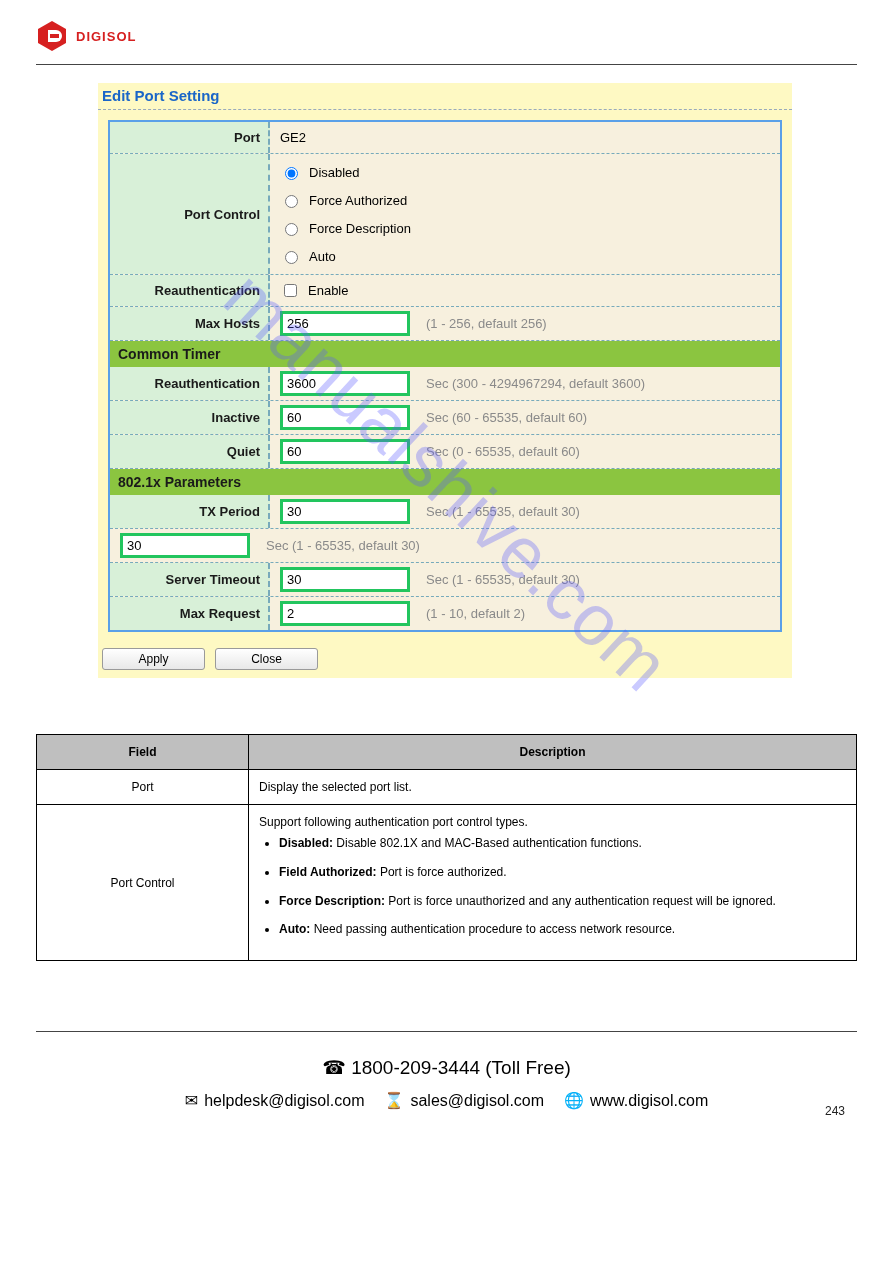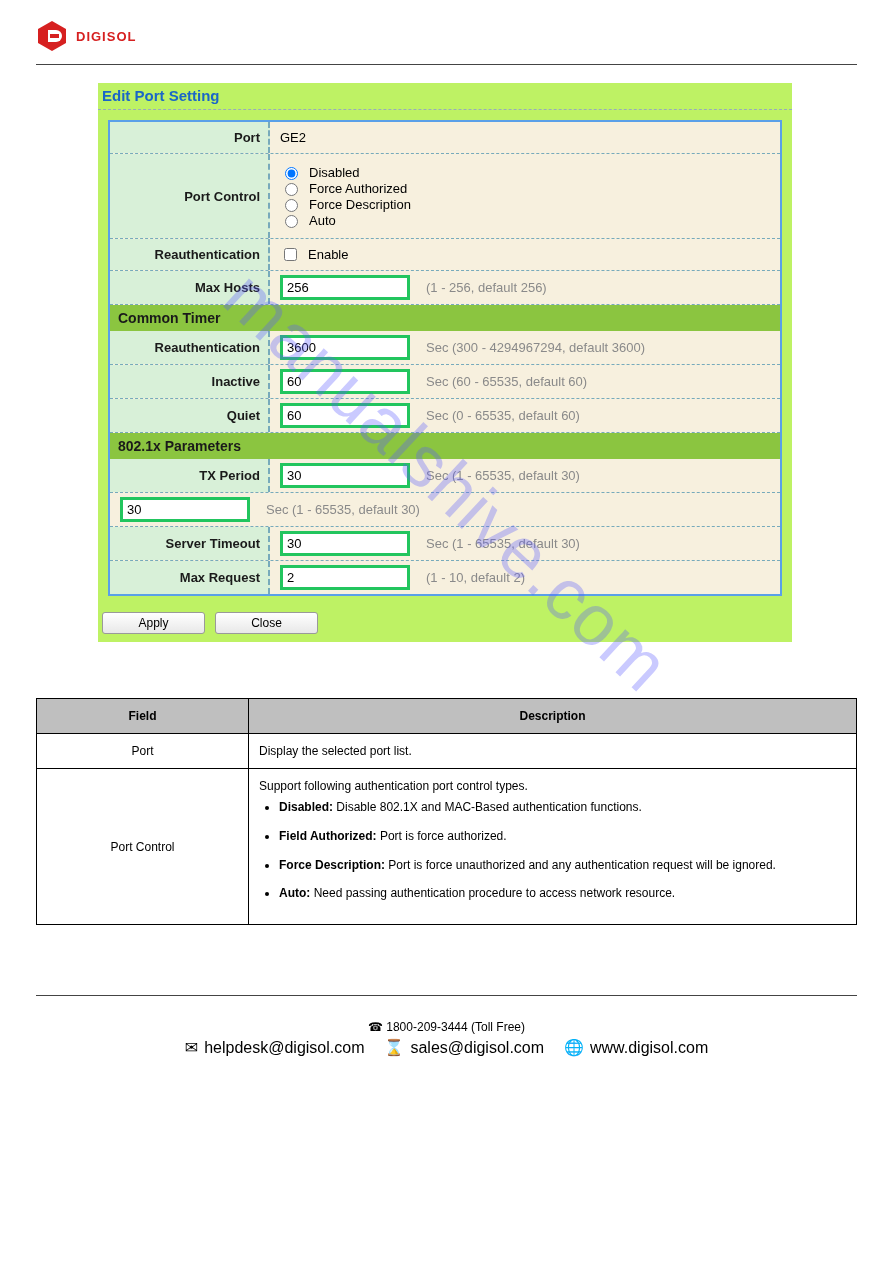--- a/index.html
+++ b/index.html
@@ -38,21 +38,21 @@
   .top-hr, .bottom-hr {
     border: none;
     border-top: 1px solid #444;
     margin: 0 0 0 0;
   }
 
   
   .shot {
     margin: 18px 0 0 62px;
     width: 694px;
-    background: #bef264;
+    background: #fef9c3;
     position: relative;
   }
   .shot-title {
     color:#1a66c8;
     font-weight:bold;
     font-size:15px;
     padding:4px 6px 5px 4px;
     border-bottom:1px dashed #9ab;
   }
   .form-box {
@@ -81,21 +81,21 @@
     align-items:center;
     justify-content:flex-end;
   }
   .val-cell {
     flex:1;
     padding:4px 10px;
     display:flex;
     align-items:center;
     gap:8px;
   }
-  .radio-col { display:flex; flex-direction:column; gap:0; padding:6px 0;}
+  .radio-col { display:flex; flex-direction:column; gap:12px; padding:6px 0;}
   .radio-col label { display:flex; align-items:center; gap:8px; }
   .section-bar {
     background:#8bc540;
     color:#1a1a1a;
     font-weight:bold;
     padding:5px 8px;
     font-size:14px;
   }
   .txt-input {
     width:130px;
@@ -134,21 +134,21 @@
   .bullet-list { margin:6px 0 0 0; padding-left:20px; }
   .bullet-list li { margin-bottom:12px; line-height:1.4; }
 
   
   .footer {
     margin-top:70px;
     border-top:1px solid #444;
     padding:24px 0 0 0;
     text-align:center;
   }
-  .footer-line1 { font-size:12px; margin-bottom:4px; }
+  .footer-line1 { font-size:19px; margin-bottom:12px; }
   .footer-line2 { font-size:16px; display:flex; justify-content:center; gap:20px; align-items:center; }
   .foot-item { display:inline-flex; align-items:center; gap:6px; }
   .page-num {
     position:absolute;
     right:48px;
     top:1104px;
     font-size:12px;
     color:#222;
   }
 </style>

